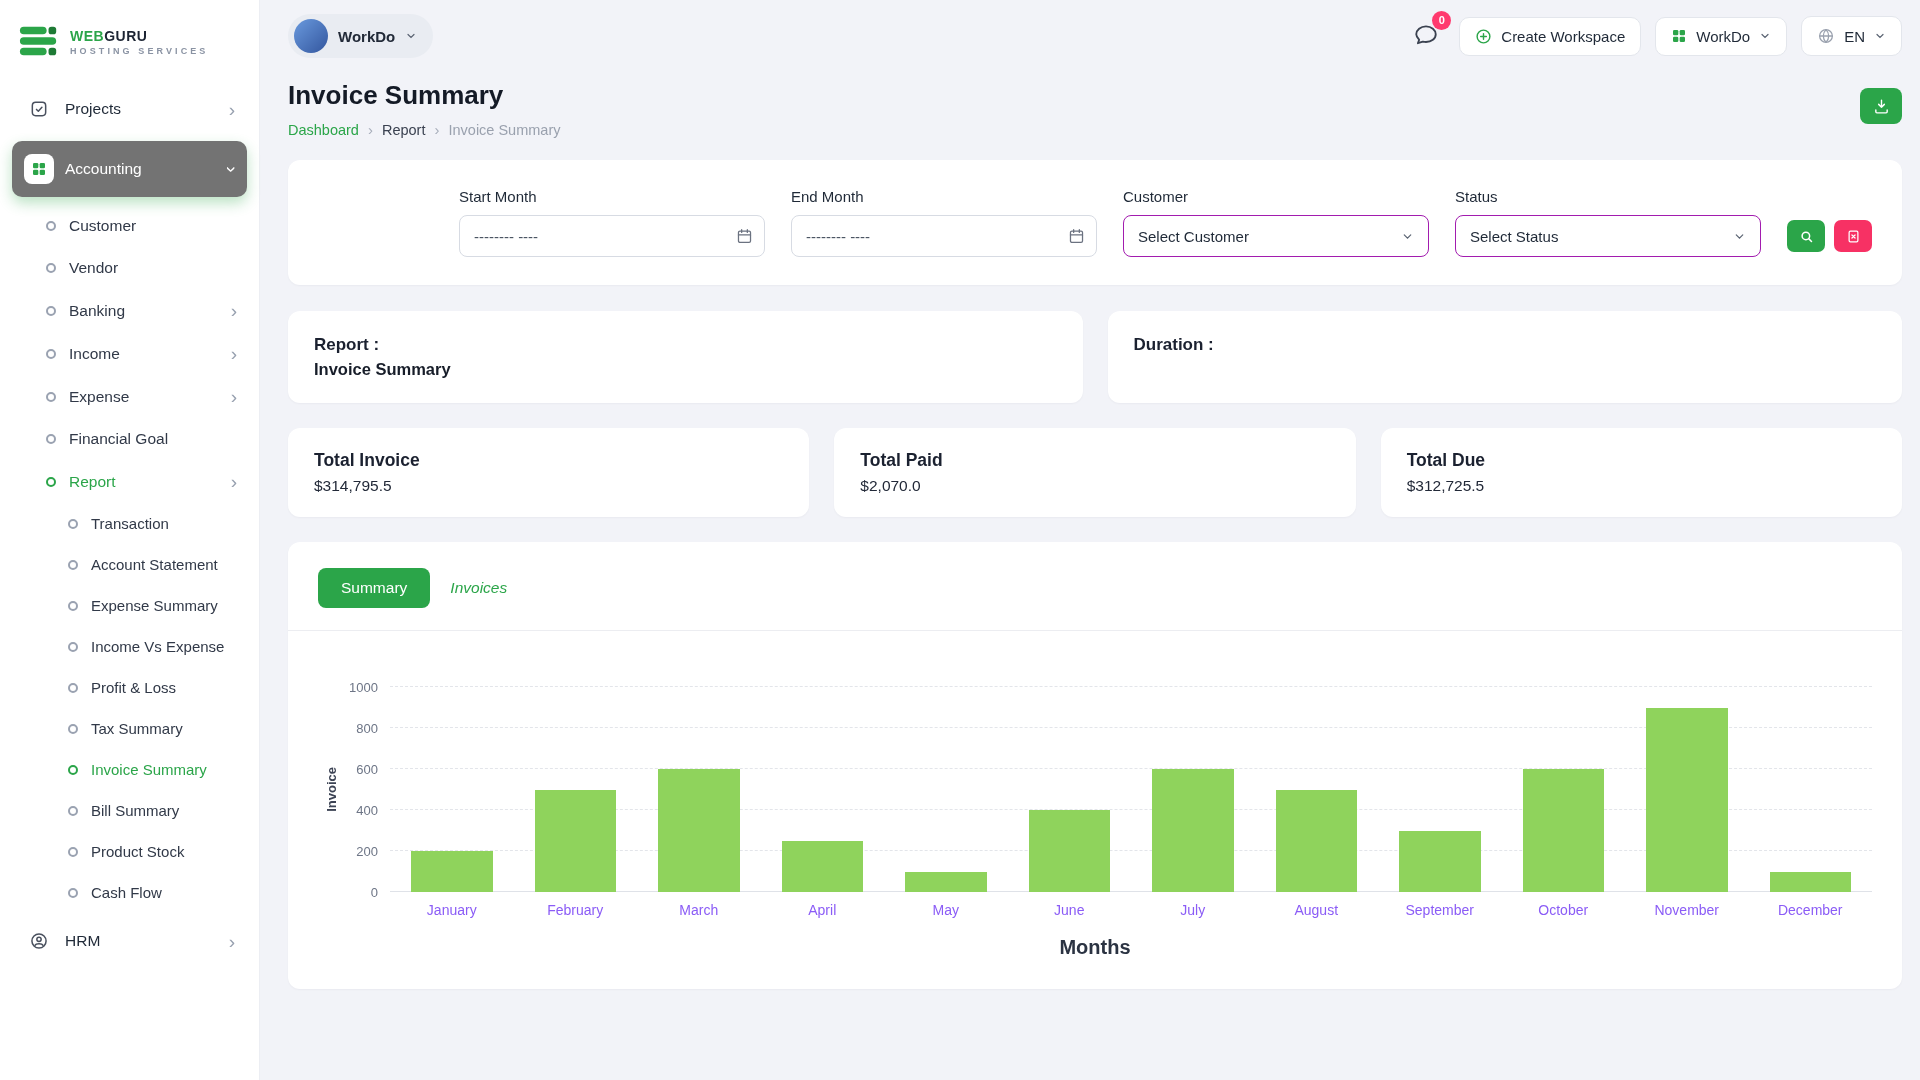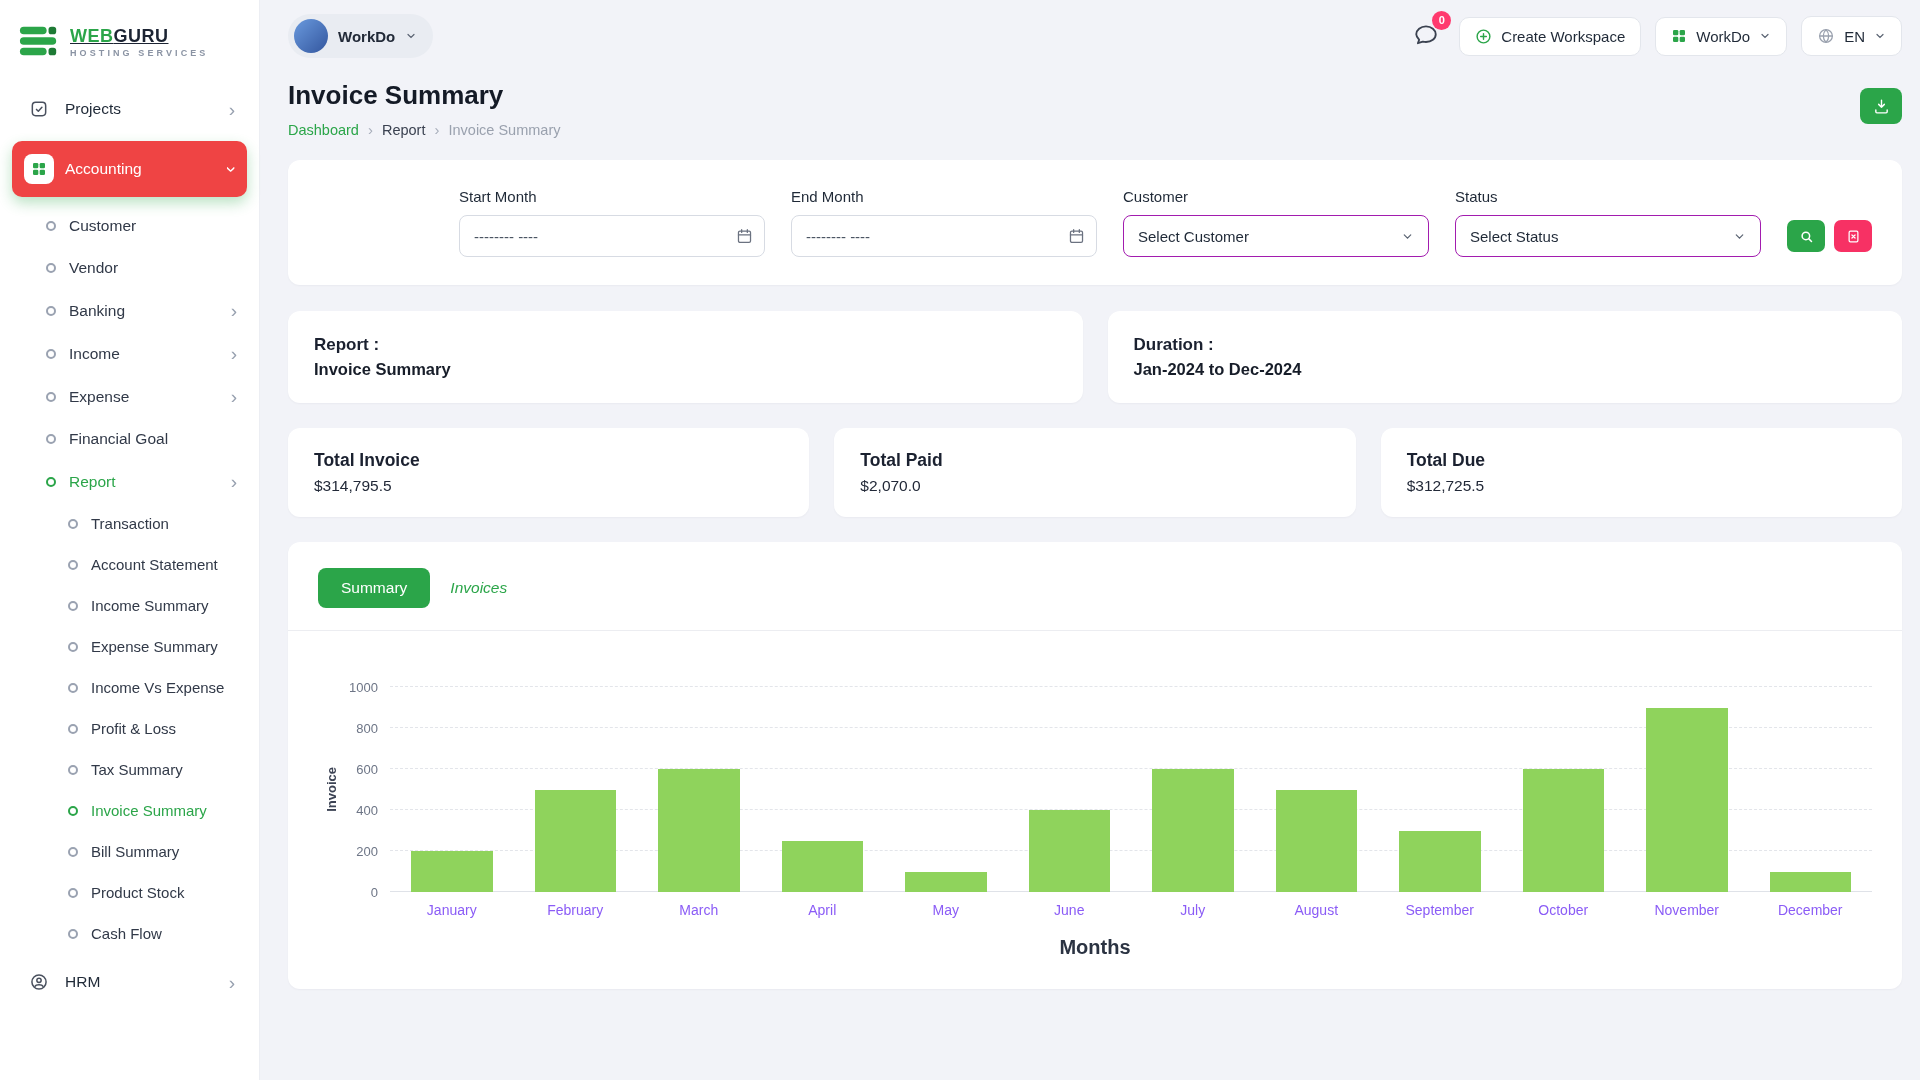--- a/index.html
+++ b/index.html
@@ -13,36 +13,36 @@
   .app { display: flex; min-height: 100vh; width: 1920px; }
 
   
   .sidebar {
     width: 260px; flex: none; background: #fff;
     border-right: 1px solid #eceef3;
     padding: 10px 12px 20px;
   }
   .logo { display: flex; align-items: center; gap: 10px; padding: 10px 6px 16px; cursor: pointer; }
   .logo-text { display: flex; flex-direction: column; }
-  .logo-name { font-size: 18px; font-weight: 800; letter-spacing: .5px; color: #1c2433; line-height: 1; text-decoration: underline; }
+  .logo-name { font-size: 14px; font-weight: 800; letter-spacing: .5px; color: #1c2433; line-height: 1; }
   .logo-name .green { color: #2ba549; }
   .logo-tag { font-size: 9px; letter-spacing: 3.1px; color: #8a93a3; font-weight: 700; margin-top: 3px; }
 
   .nav-item {
     display: flex; align-items: center; gap: 11px;
     padding: 13px 12px; border-radius: 10px;
     font-size: 15.5px; color: #1f2937; cursor: pointer;
   }
   .nav-item .chev { margin-left: auto; }
   .chev {
     font-size: 19px; line-height: 1; color: #97a0af; font-weight: 400;
   }
   .chev.down { display:inline-block; transform: rotate(90deg); }
   .nav-item.active {
-    background: #ef4444; color: #fff; margin: 4px 0 8px;
+    background: #737373; color: #fff; margin: 4px 0 8px;
     box-shadow: 0 6px 14px rgba(43,165,73,.32);
   }
   .nav-item.active .chev { color: #fff; }
   .icon-box { width: 30px; height: 30px; border-radius: 8px; display: grid; place-items: center; flex: none; }
   .nav-item.active .icon-box { background: #fff; }
 
   .sub-list { list-style: none; margin: 0; padding: 0; }
   .sub-item {
     display: flex; align-items: center; gap: 13px;
     padding: 12px 10px 12px 34px; font-size: 15.5px; color: #313948; cursor: pointer;
@@ -232,24 +232,20 @@
         <li class="sub-item lvl2">
           <span class="ring"></span>
           <span>Transaction</span>
         </li>
         <li class="sub-item lvl2">
           <span class="ring"></span>
           <span>Account Statement</span>
         </li>
         <li class="sub-item lvl2">
           <span class="ring"></span>
-          <span>Income Summary</span>
-        </li>
-        <li class="sub-item lvl2">
-          <span class="ring"></span>
           <span>Expense Summary</span>
         </li>
         <li class="sub-item lvl2">
           <span class="ring"></span>
           <span>Income Vs Expense</span>
         </li>
         <li class="sub-item lvl2">
           <span class="ring"></span>
           <span>Profit &amp; Loss</span>
         </li>
@@ -420,21 +416,20 @@
       </div>
     </section>
 
     <section class="info-row">
       <div class="card info-card">
         <div class="info-label">Report :</div>
         <div class="info-value">Invoice Summary</div>
       </div>
       <div class="card info-card">
         <div class="info-label">Duration :</div>
-        <div class="info-value">Jan-2024 to Dec-2024</div>
       </div>
     </section>
 
     <section class="stat-row">
       <div class="card stat-card">
         <div class="stat-label">Total Invoice</div>
         <div class="stat-value">$314,795.5</div>
       </div>
       <div class="card stat-card">
         <div class="stat-label">Total Paid</div>

